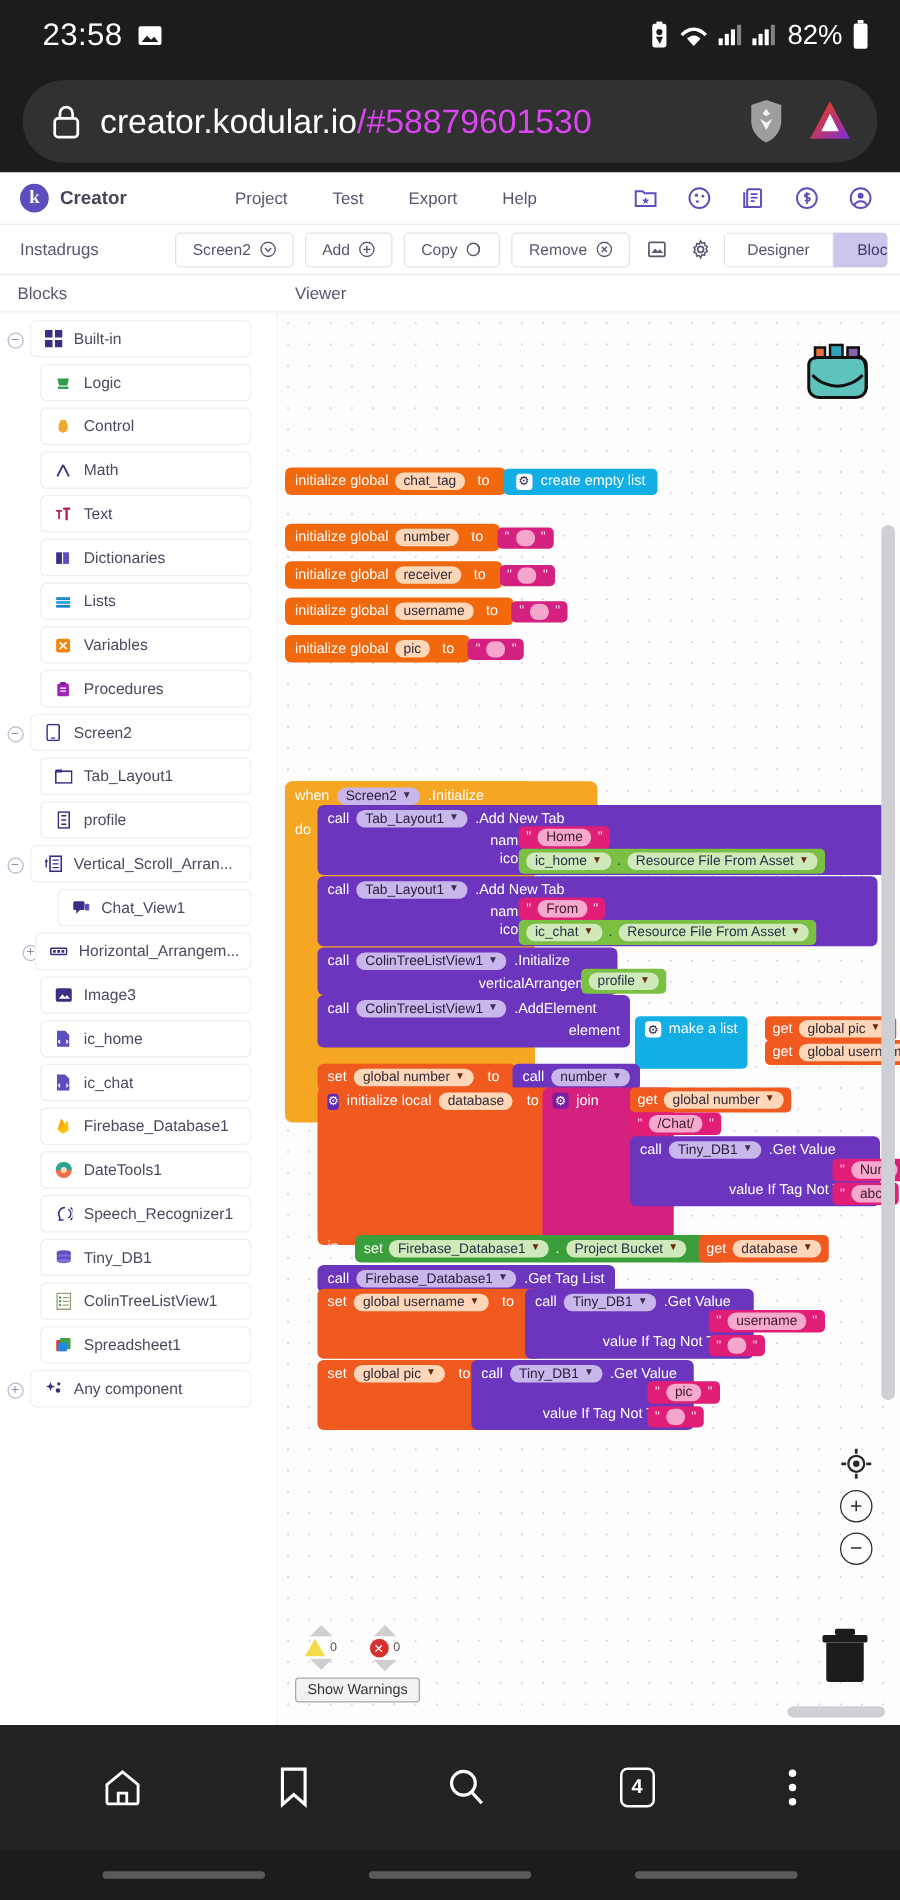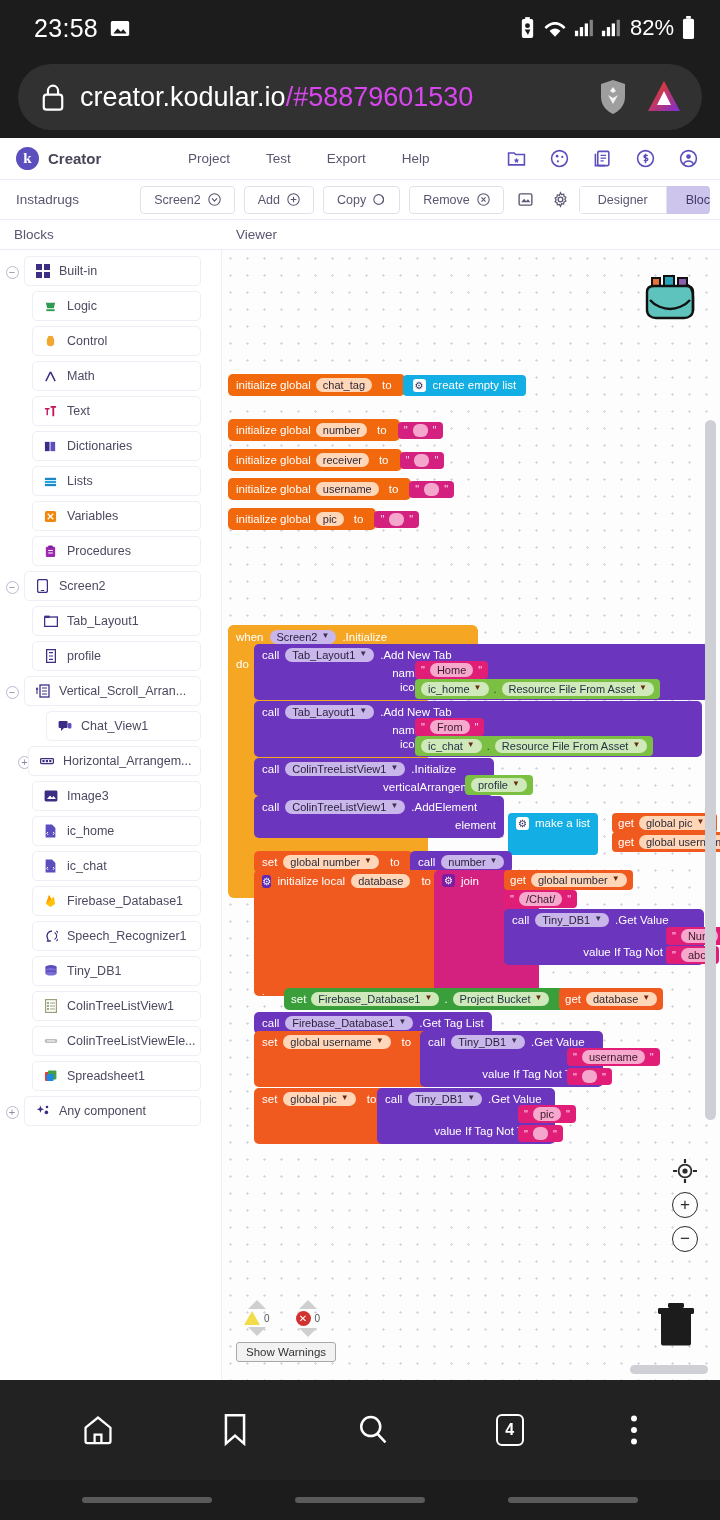--- a/index.html
+++ b/index.html
@@ -585,20 +585,33 @@
           <span class="pal-ic">
             <svg width="13" height="14" viewBox="0 0 13 14">
                 <path d="M2 10L5 1l2.4 4L10 2.4 11 10 6.5 13z" fill="#ffc107"></path>
                 <path d="M2 10L5 1l2.4 4z" fill="#ffa000"></path>
               </svg>
           </span>
           <span>Firebase_Database1</span>
         </div>
       </div>
 
+      <div class="pal-row">
+        <div class="pal-toggle"></div>
+        <div class="pal-item d1">
+          <span class="pal-ic">
+            <svg width="14" height="14" viewBox="0 0 14 14">
+                <circle cx="7" cy="7" r="6.4" fill="#ef6c4d"></circle>
+                <path d="M0.6 7a6.4 6.4 0 0112.8 0z" fill="#26a69a"></path>
+                <circle cx="7" cy="7" r="2.4" fill="#ffe0b2"></circle>
+              </svg>
+          </span>
+          <span>DateTools1</span>
+        </div>
+      </div>
 
       <div class="pal-row">
         <div class="pal-toggle"></div>
         <div class="pal-item d1">
           <span class="pal-ic">
             <svg width="14" height="14" viewBox="0 0 14 14">
                 <path d="M8 2a5 5 0 00-4.4 7.4c.6 1 .4 2 0 2.6h3.2" fill="none" stroke="#3b2e84" stroke-width="1.3"></path>
                 <path d="M10.6 3.4a4 4 0 010 7M12.4 2a6.2 6.2 0 010 10" fill="none" stroke="#3b2e84" stroke-width="1.1"></path>
               </svg>
           </span>
@@ -631,32 +644,20 @@
                 <circle cx="3" cy="4" r="1" fill="#5b9e5b"></circle>
                 <circle cx="3" cy="7" r="1" fill="#5b9e5b"></circle>
                 <circle cx="3" cy="10" r="1" fill="#5b9e5b"></circle>
                 <path d="M5 4h5M5 7h5M5 10h5" stroke="#9e9e7a" stroke-width="1"></path>
               </svg>
           </span>
           <span>ColinTreeListView1</span>
         </div>
       </div>
 
-      <div class="pal-row">
-        <div class="pal-toggle"></div>
-        <div class="pal-item d1">
-          <span class="pal-ic">
-            <svg width="14" height="8" viewBox="0 0 14 8">
-                <rect x="0.6" y="2" width="12.8" height="4" rx="2" fill="#bdbdbd"></rect>
-                <path d="M3 4h8" stroke="#fff" stroke-width="1.1"></path>
-              </svg>
-          </span>
-          <span>ColinTreeListViewEle...</span>
-        </div>
-      </div>
 
       <div class="pal-row">
         <div class="pal-toggle"></div>
         <div class="pal-item d1">
           <span class="pal-ic">
             <svg width="14" height="14" viewBox="0 0 14 14">
                 <rect x="1" y="3" width="8" height="9" rx="1" fill="#e53935"></rect>
                 <rect x="4" y="1.4" width="8.4" height="9" rx="1" fill="#43a047"></rect>
                 <rect x="2.6" y="5" width="7" height="7" rx="1" fill="#1e88e5"></rect>
               </svg>

